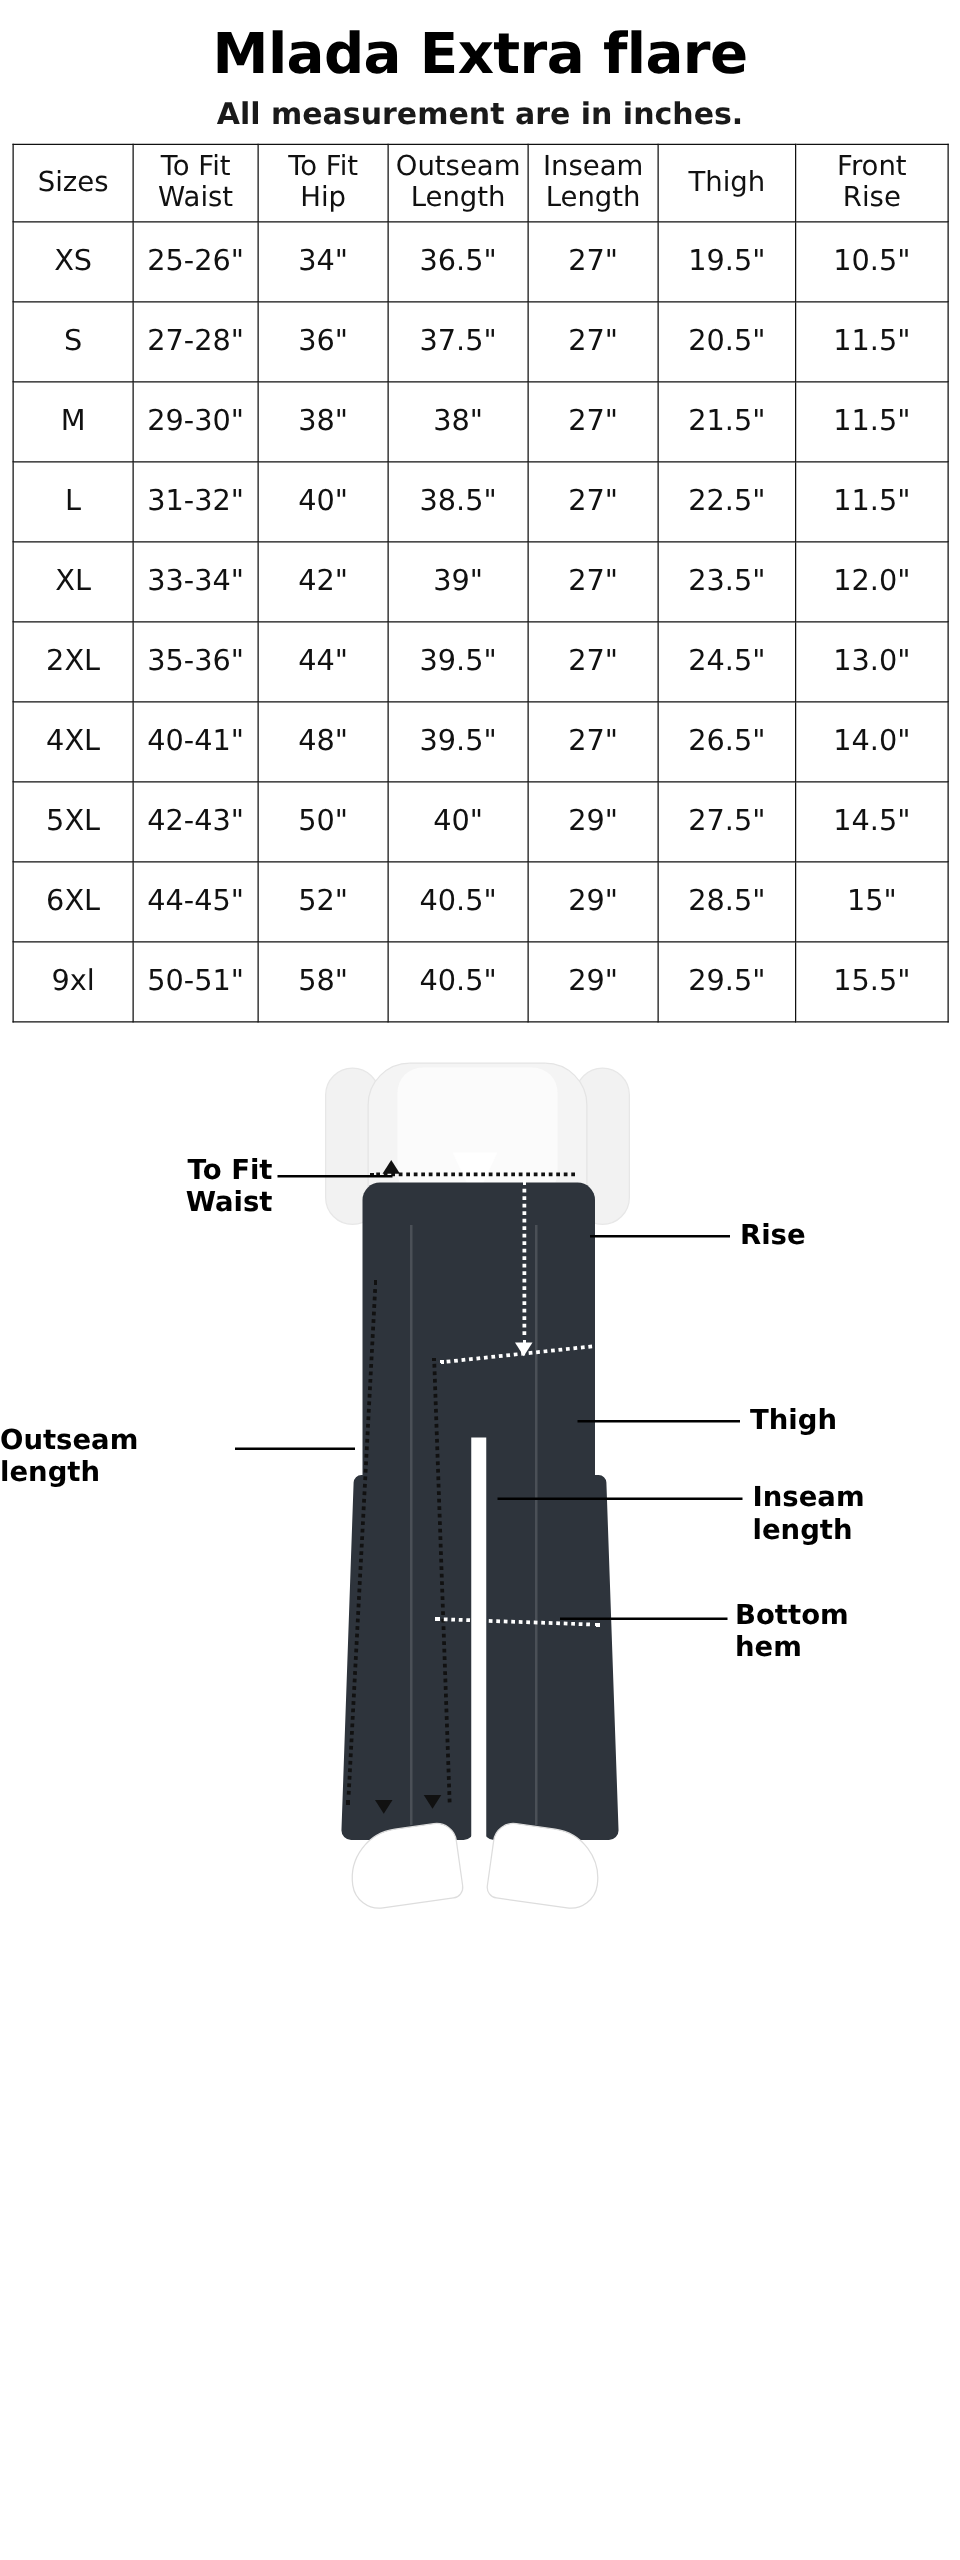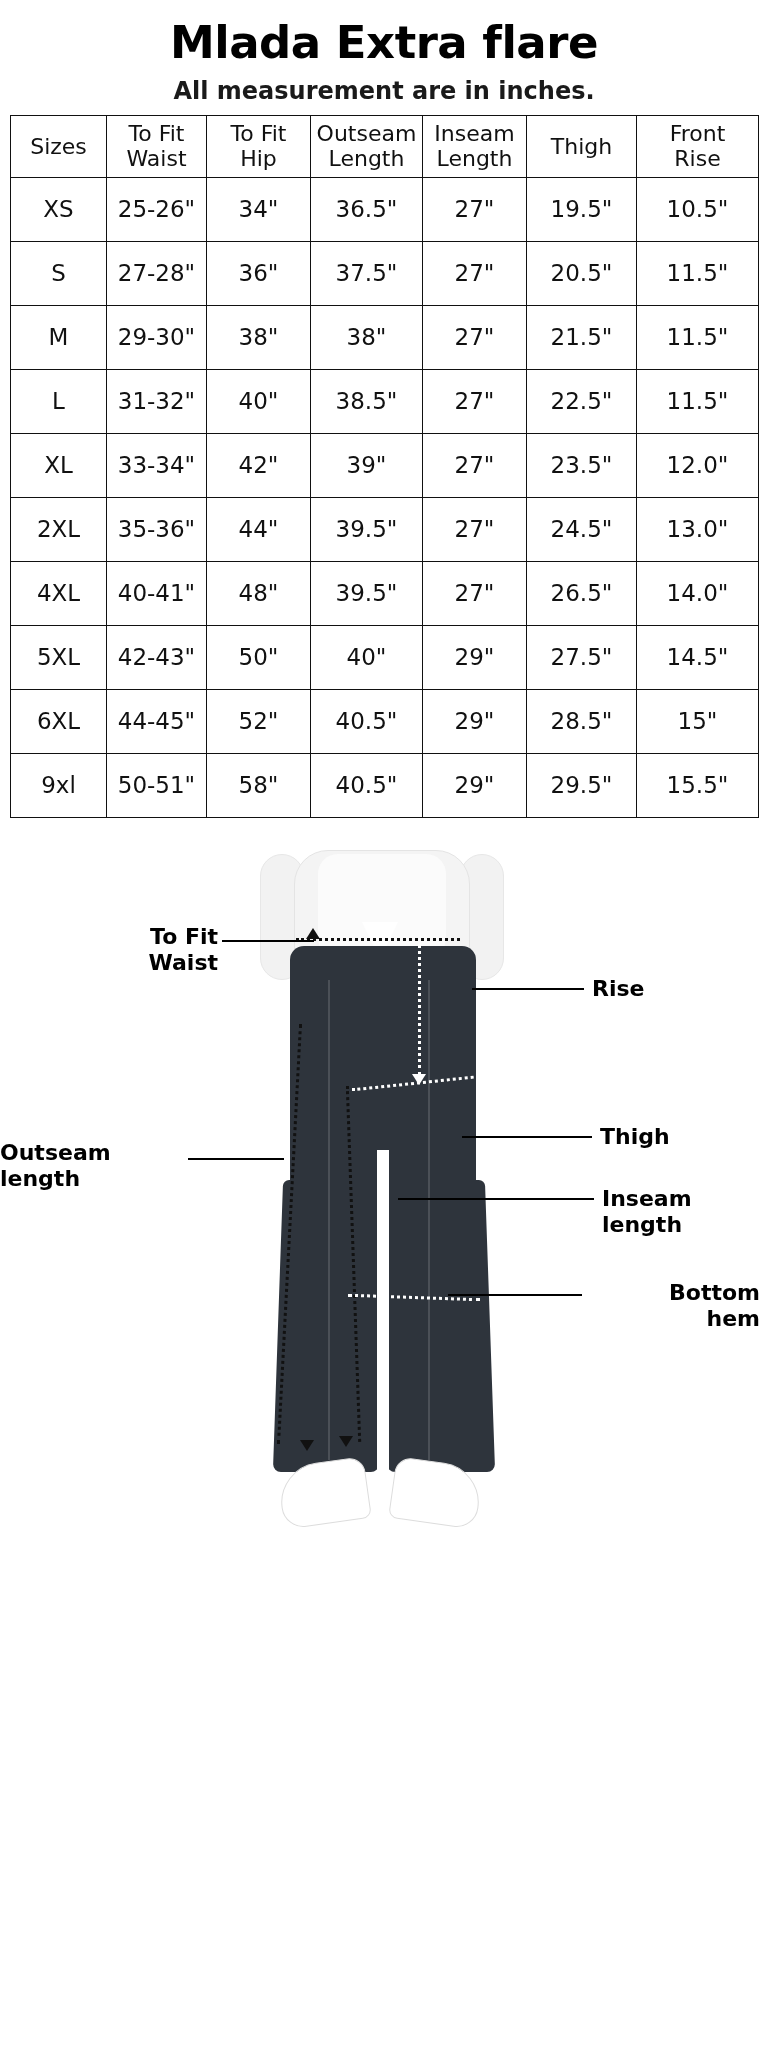--- a/index.html
+++ b/index.html
@@ -239,21 +239,21 @@
     font-size: 22px;
     font-weight: 700;
     color: #000000;
     line-height: 1.2;
   }
   .lbl-waist   { left: 78px;  top: 96px;  width: 140px; text-align: right; }
   .lbl-rise    { left: 592px; top: 148px; width: 150px; text-align: left; }
   .lbl-thigh   { left: 600px; top: 296px; width: 150px; text-align: left; }
   .lbl-outseam { left: 0px;   top: 312px; width: 180px; text-align: left; }
   .lbl-inseam  { left: 602px; top: 358px; width: 160px; text-align: left; }
-  .lbl-bottom  { left: 588px; top: 452px; width: 172px; text-align: right; }
+  .lbl-bottom  { left: 588px; top: 452px; width: 172px; text-align: left; }
 
   .leader {
     position: absolute;
     height: 2px;
     background: #000000;
   }
   .ld-waist   { left: 222px; top: 112px; width: 92px; }
   .ld-rise    { left: 472px; top: 160px; width: 112px; }
   .ld-thigh   { left: 462px; top: 308px; width: 130px; }
   .ld-outseam { left: 188px; top: 330px; width: 96px; }

